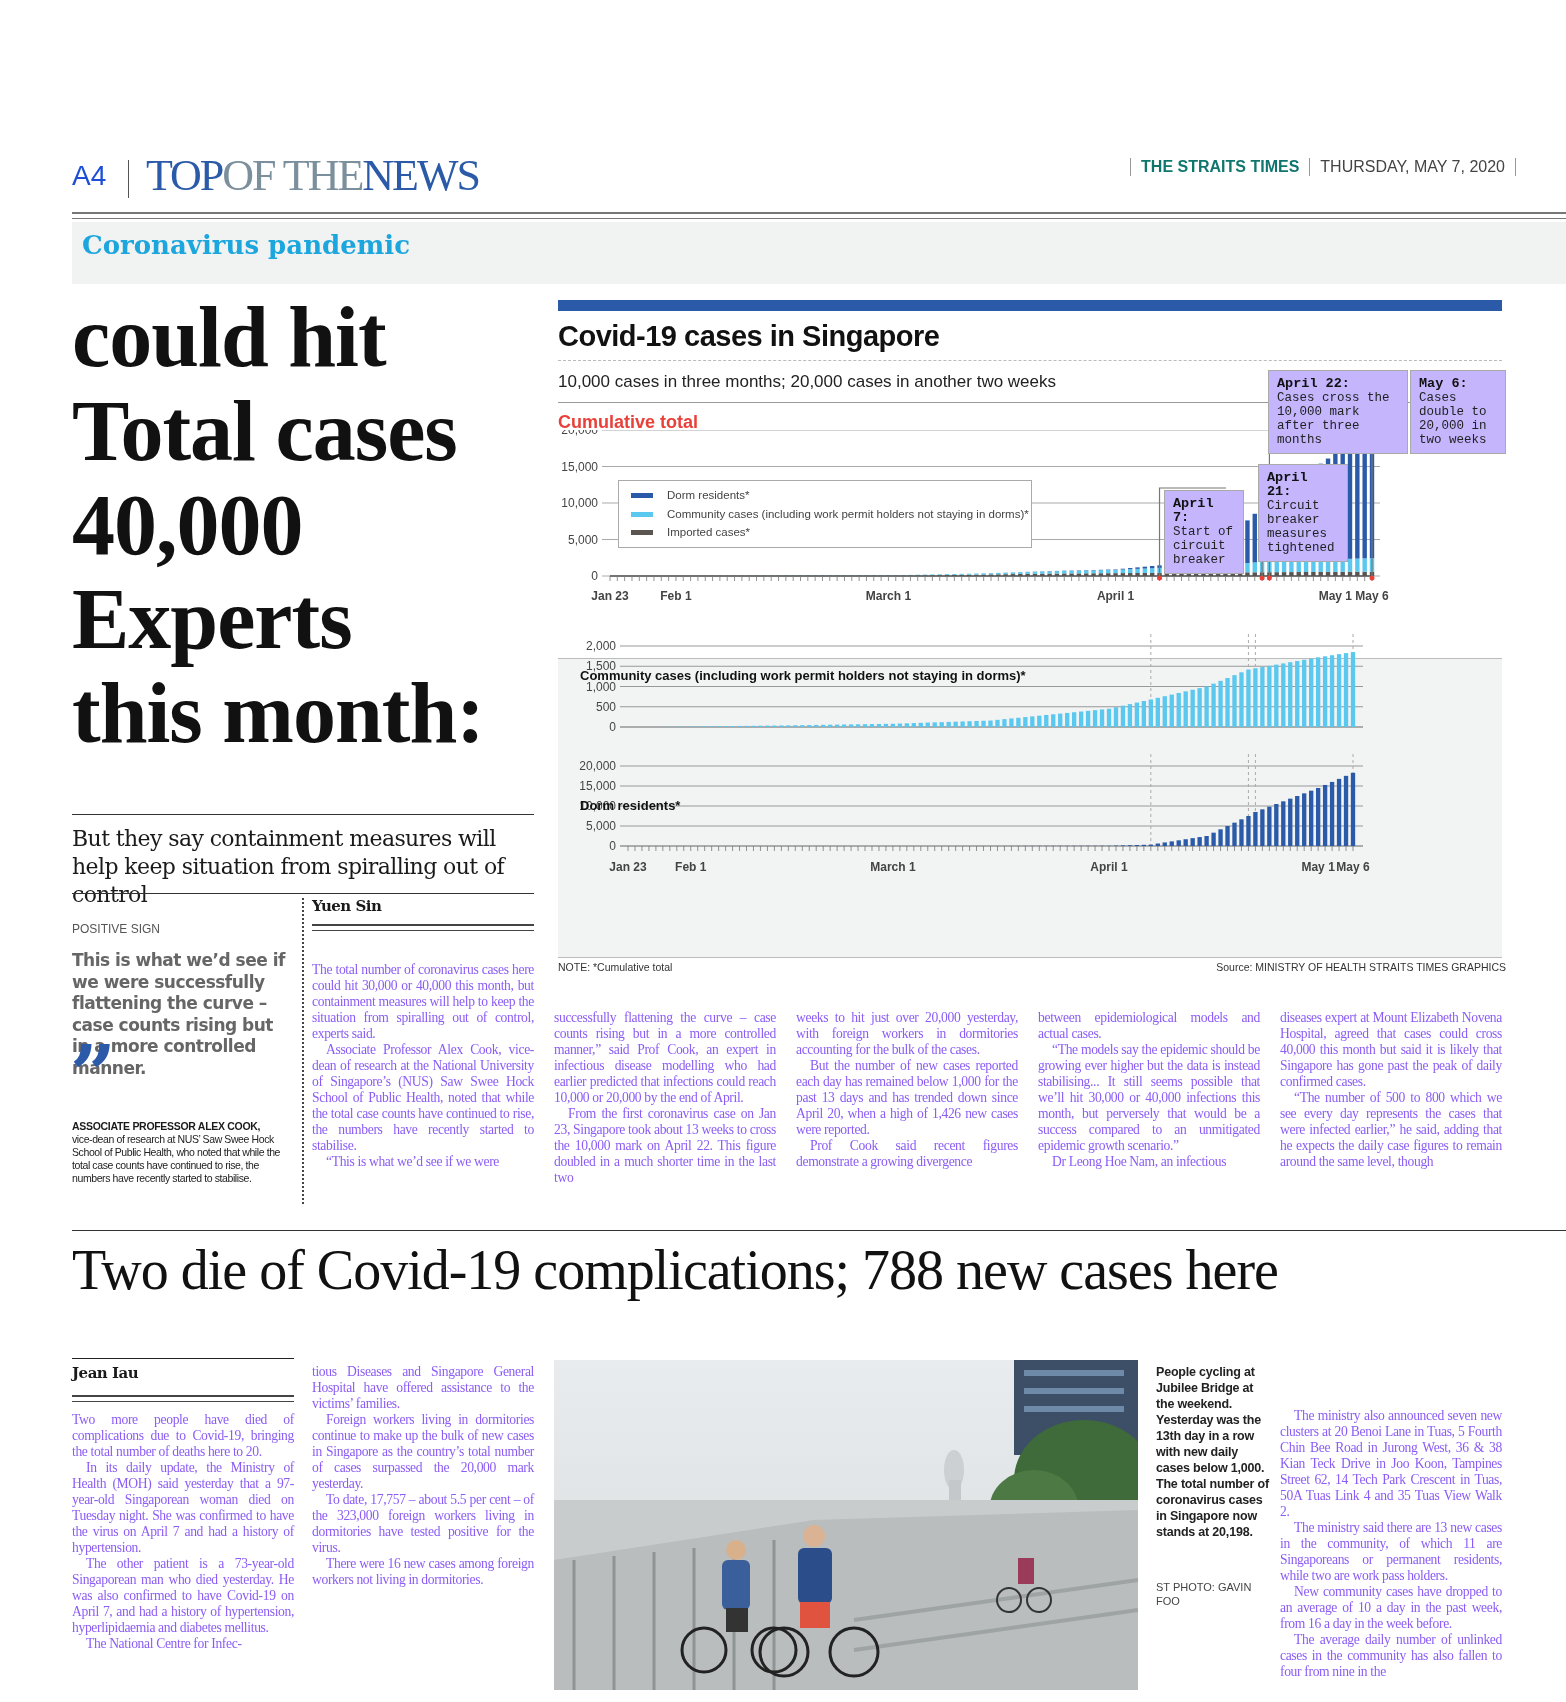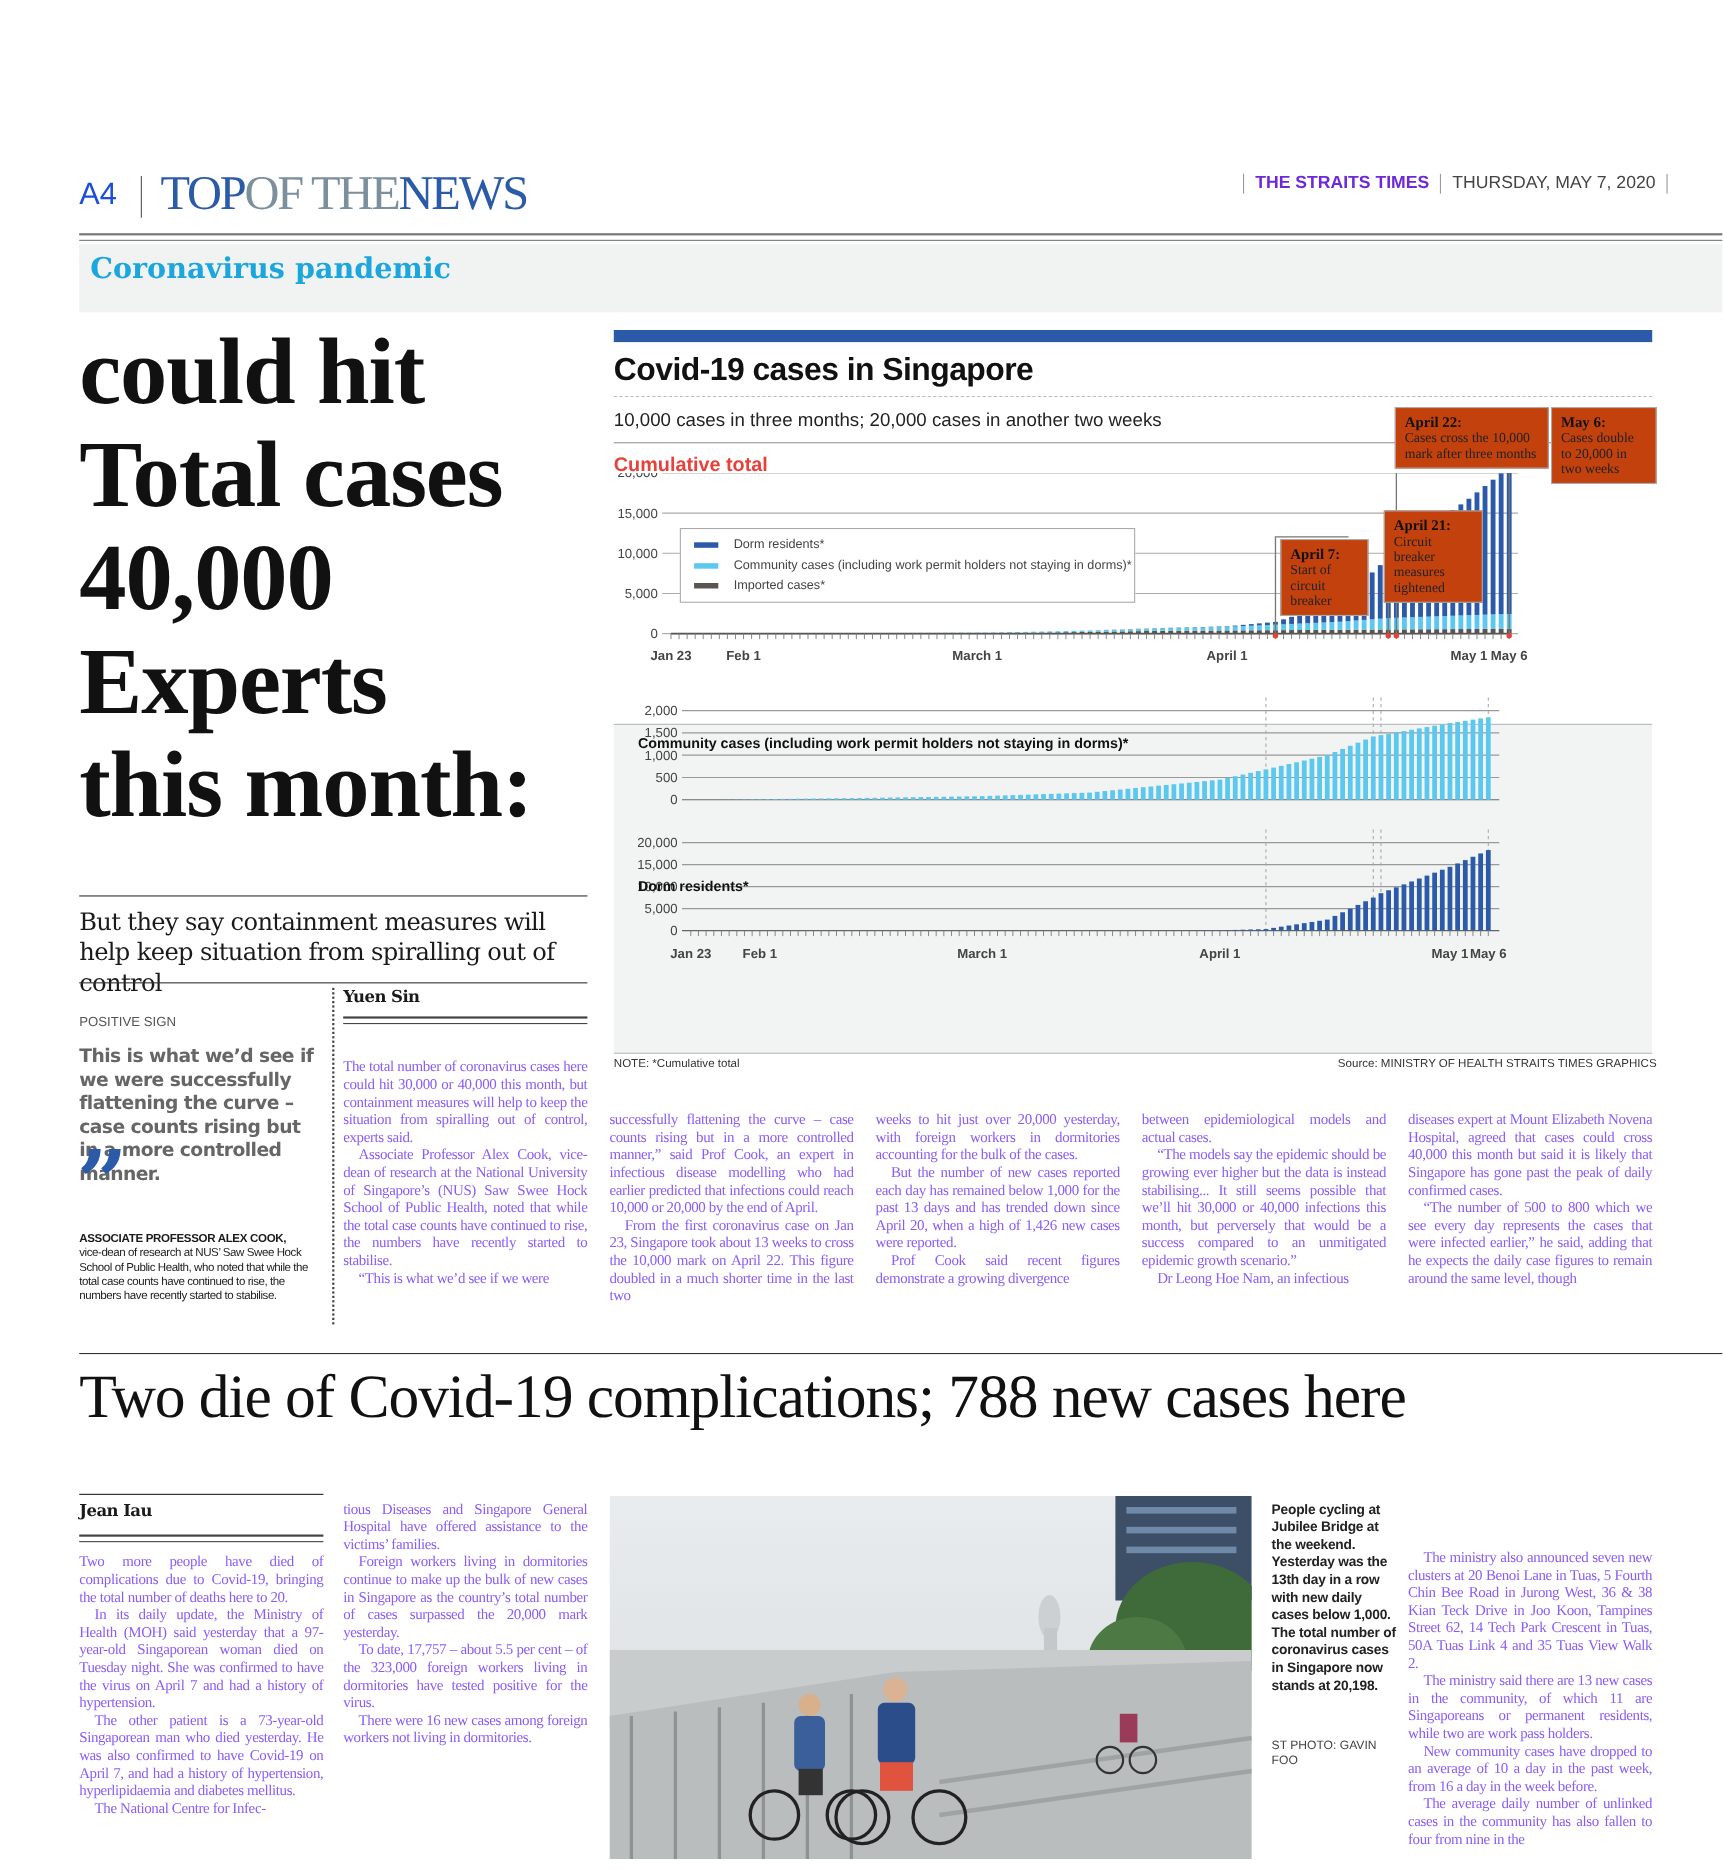--- a/index.html
+++ b/index.html
@@ -6,21 +6,21 @@
   body { width: 1566px; height: 1702px; position: relative; overflow: hidden; font-family: "Liberation Serif", serif; color: #1a1a1a; }
   .abs { position: absolute; }
   
   #page-num { left: 72px; top: 160px; font-size: 28px; color: #1d4ed8; font-family: "Liberation Sans", sans-serif; }
   #hdr-sep1 { left: 128px; top: 160px; width: 1px; height: 38px; background: #555; }
   #section-title { left: 146px; top: 150px; font-size: 44px; letter-spacing: -2px; font-family: "Liberation Serif", serif; }
   #section-title .t1 { color: #2a5aa8; }
   #section-title .t2 { color: #7b8f9c; }
   #pub-line { right: 50px; top: 158px; font-size: 16px; color: #444; font-family: "Liberation Sans", sans-serif; display: flex; gap: 10px; align-items: center; }
   #pub-line .bar { width: 1px; height: 18px; background: #999; display: inline-block; }
-  #pub-line .pub { font-weight: bold; color: #6d28d9; }
+  #pub-line .pub { font-weight: bold; color: #0f766e; }
   #hdr-rule { left: 72px; top: 212px; width: 1494px; height: 4px; border-top: 2px solid #777; border-bottom: 1px solid #777; }
   #kicker-band { left: 72px; top: 222px; width: 1494px; height: 62px; background: #f1f2f2; }
   #kicker { left: 82px; top: 230px; font-size: 26px; font-weight: bold; color: #1ba6de; font-family: "DejaVu Serif", serif; }
   
   #headline { left: 72px; top: 290px; width: 470px; font-size: 86px; line-height: 94px; font-weight: bold; font-family: "Liberation Serif", serif; letter-spacing: -1px; color: #111; }
   #dek-rule-top { left: 72px; top: 814px; width: 462px; height: 1px; background: #333; }
   #dek { left: 72px; top: 825px; width: 470px; font-size: 22px; line-height: 28px; font-family: "DejaVu Serif", serif; letter-spacing: -0.6px; }
   #dek-rule-bot { left: 72px; top: 893px; width: 462px; height: 1px; background: #333; }
   
   #pq-label { left: 72px; top: 922px; font-size: 12px; color: #555; font-family: "Liberation Sans", sans-serif; }
@@ -37,21 +37,21 @@
   
   #chart-topbar { left: 558px; top: 300px; width: 944px; height: 11px; background: #2a5aa8; }
   #chart-title { left: 558px; top: 320px; font-size: 29px; font-weight: bold; font-family: "Liberation Sans", sans-serif; letter-spacing: -0.5px; color: #111; }
   #chart-dotrule { left: 558px; top: 360px; width: 944px; height: 0; border-top: 1px dashed #bbb; }
   #chart-sub { left: 558px; top: 372px; font-size: 17px; font-family: "Liberation Sans", sans-serif; color: #222; }
   #chart-subrule { left: 558px; top: 402px; width: 944px; height: 1px; background: #999; }
   #cum-label { left: 558px; top: 412px; font-size: 18px; font-weight: bold; color: #e8413a; font-family: "Liberation Sans", sans-serif; }
   #chart-svg { left: 550px; top: 430px; }
   .ytick { font-family: "Liberation Sans", sans-serif; font-size: 12px; fill: #444; }
   .xtick { font-family: "Liberation Sans", sans-serif; font-size: 12px; fill: #444; font-weight: bold; }
-  .annot { position: absolute; background: #c2410c; border: 1px solid #aaa; font-family: Liberation Serif, serif; font-size: 12.5px; line-height: 14px; padding: 6px 8px; color: #222; }
+  .annot { position: absolute; background: #c4b5fd; border: 1px solid #aaa; font-family: Liberation Mono, monospace; font-size: 12.5px; line-height: 14px; padding: 6px 8px; color: #222; }
   .annot b { display: block; font-size: 13.5px; color: #111; }
   #legend { left: 618px; top: 480px; width: 412px; height: 66px; background: #fff; border: 1px solid #aaa; font-family: "Liberation Sans", sans-serif; font-size: 11.5px; color: #444; }
   .leg-row { position: absolute; left: 12px; display: flex; align-items: center; gap: 14px; }
   .leg-sw { width: 22px; height: 5px; display: inline-block; }
   #panel-band { left: 558px; top: 658px; width: 944px; height: 298px; background: #f2f3f3; border-top: 1px solid #bbb; border-bottom: 1px solid #bbb; }
   .panel-title { font-size: 13px; font-weight: bold; font-family: "Liberation Sans", sans-serif; color: #111; }
   #note { left: 558px; top: 961px; font-size: 10.5px; font-family: "Liberation Sans", sans-serif; color: #333; }
   #source { right: 60px; top: 961px; font-size: 10.5px; font-family: "Liberation Sans", sans-serif; color: #333; }
   
   #story-sep { left: 72px; top: 1230px; width: 1494px; height: 1px; background: #333; }

